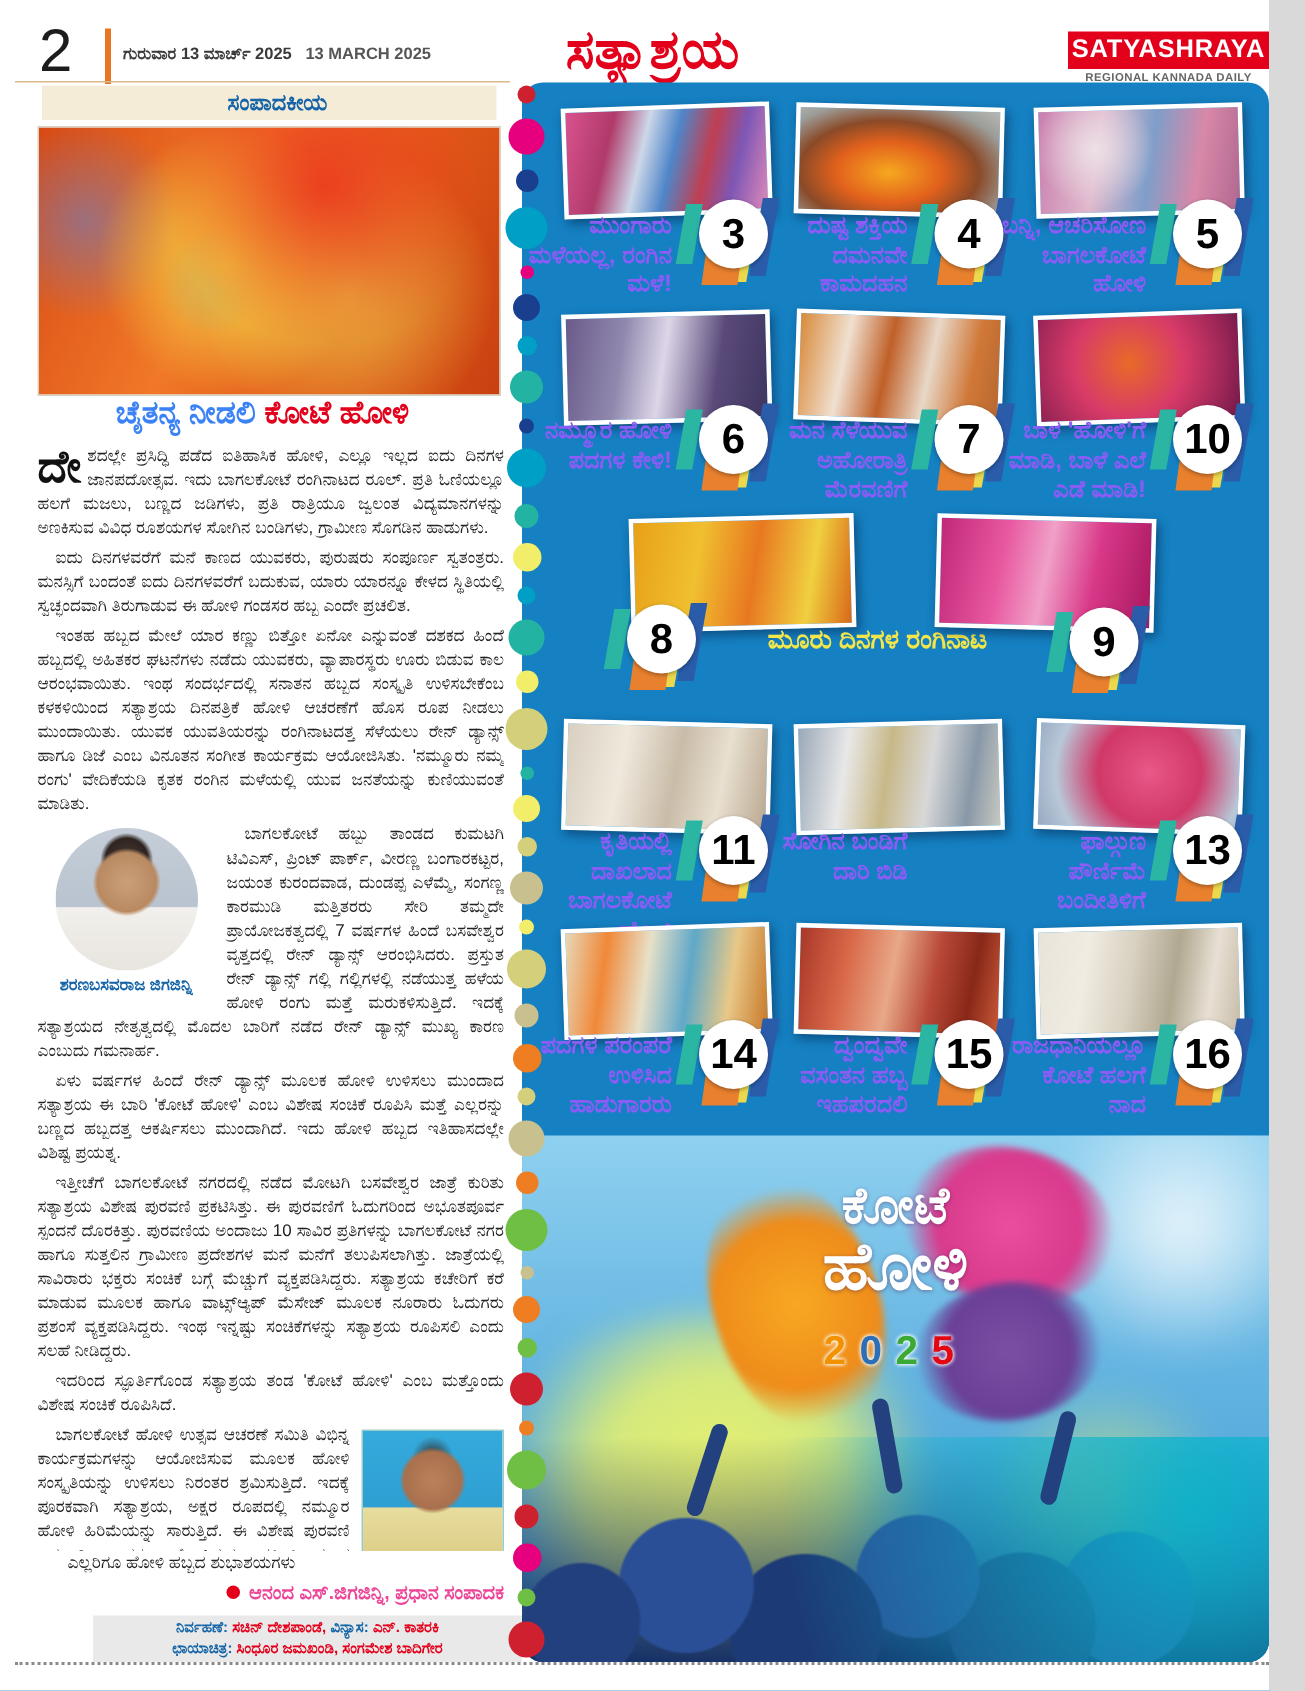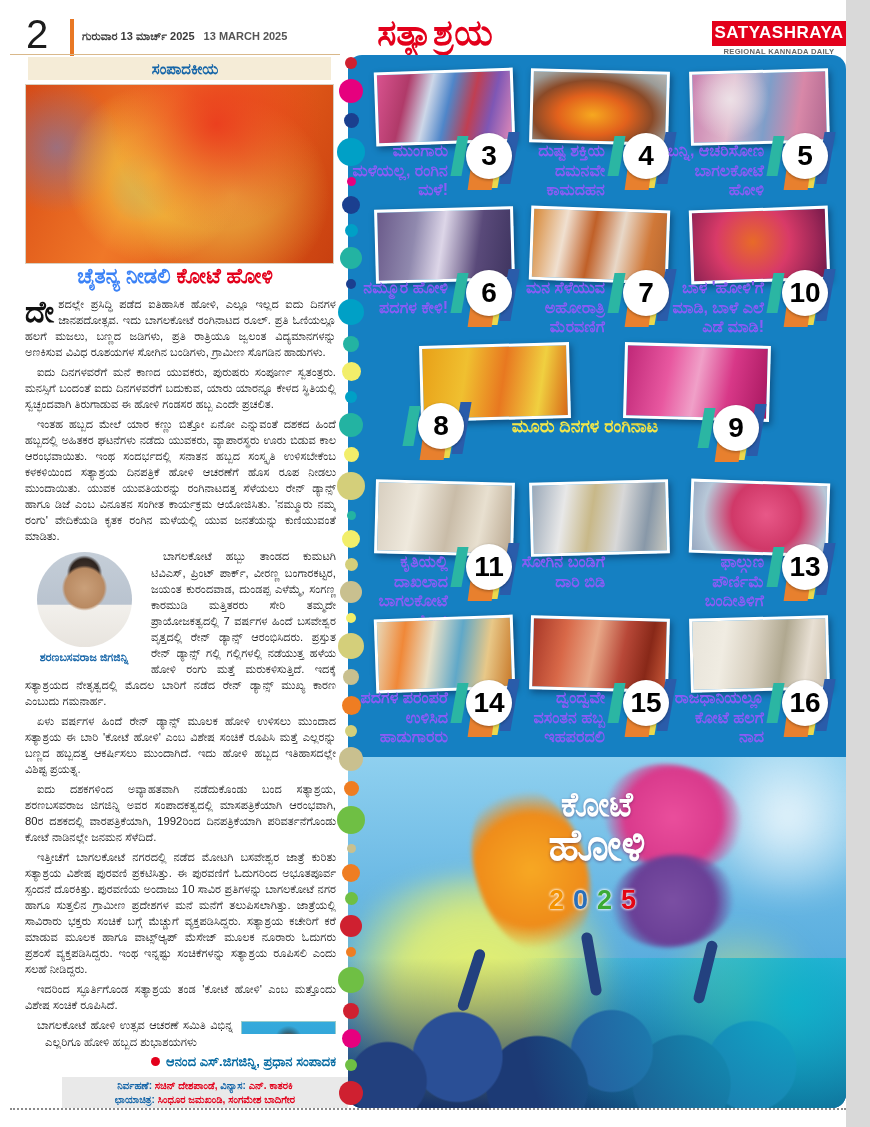--- a/index.html
+++ b/index.html
@@ -42,21 +42,21 @@
       radial-gradient(circle at 50% 38%, #caa07a 0%, #b98a62 26%, rgba(185,138,98,0) 30%),
       radial-gradient(circle at 50% 22%, #4a3a32 0%, #2e241f 16%, rgba(46,36,31,0) 20%),
       linear-gradient(to bottom, #c5ced8 0%, #b9c3cf 55%, #f2f0ec 56%, #e8e4de 100%);}
   .portrait1-cap{margin-top:4px;font-size:11px;font-weight:bold;color:#1565a8;line-height:1.25;}
   .portrait2{float:right;width:93px;height:97px;margin:4px 0 2px 8px;border:1px solid #9cc;
     background:
       radial-gradient(circle at 50% 34%, #b9825c 0%, #a8704c 24%, rgba(168,112,76,0) 28%),
       radial-gradient(circle at 50% 18%, #2e241f 0%, rgba(46,36,31,0) 15%),
       linear-gradient(to bottom, #35aadc 0%, #2f9fd2 52%, #e8dc9e 53%, #d8c87e 100%);}
   .closing-line{position:absolute;left:25px;top:1036px;width:311px;font-size:11.5px;color:#222;text-indent:20px;}
-  .byline{position:absolute;left:25px;top:1054px;width:311px;text-align:right;font-size:13px;font-weight:bold;color:#0369a1;}
+  .byline{position:absolute;left:25px;top:1054px;width:311px;text-align:right;font-size:13px;font-weight:bold;color:#ec4899;}
   .byline .dot{display:inline-block;width:9px;height:9px;border-radius:50%;background:#e3001b;margin-right:6px;}
   .credits{position:absolute;left:62px;top:1077px;width:286px;height:31px;background:#e9e9e9;
     display:flex;flex-direction:column;align-items:center;justify-content:center;font-size:10px;font-weight:bold;line-height:1.4;}
   .credits .lbl{color:#1565a8;}
   .credits .val{color:#e3001b;}
   .bottom-dotted{position:absolute;left:10px;top:1108px;width:836px;border-top:2px dotted #8a8a8a;}
   .right-strip{position:absolute;left:846px;top:0;width:24px;height:1127px;background:#d9d9d9;}
 
   
   .panel{position:absolute;left:348px;top:55px;width:498px;height:1053px;background:#1580c2;border-radius:14px;}
@@ -158,21 +158,20 @@
   <div class="bodytext">
     <p class="first"><span class="dropcap">ದೇ</span><span>ಶದಲ್ಲೇ ಪ್ರಸಿದ್ಧಿ ಪಡೆದ ಐತಿಹಾಸಿಕ ಹೋಳಿ, ಎಲ್ಲೂ ಇಲ್ಲದ ಐದು ದಿನಗಳ ಜಾನಪದೋತ್ಸವ. ಇದು ಬಾಗಲಕೋಟೆ ರಂಗಿನಾಟದ ರೂಲ್. ಪ್ರತಿ ಓಣಿಯಲ್ಲೂ ಹಲಗೆ ಮಜಲು, ಬಣ್ಣದ ಜಡಿಗಳು, ಪ್ರತಿ ರಾತ್ರಿಯೂ ಜ್ವಲಂತ ವಿದ್ಯಮಾನಗಳನ್ನು ಅಣಕಿಸುವ ವಿವಿಧ ರೂಶಯಗಳ ಸೋಗಿನ ಬಂಡಿಗಳು, ಗ್ರಾಮೀಣ ಸೊಗಡಿನ ಹಾಡುಗಳು.</span></p>
     <p>ಐದು ದಿನಗಳವರೆಗೆ ಮನೆ ಕಾಣದ ಯುವಕರು, ಪುರುಷರು ಸಂಪೂರ್ಣ ಸ್ವತಂತ್ರರು. ಮನಸ್ಸಿಗೆ ಬಂದಂತೆ ಐದು ದಿನಗಳವರೆಗೆ ಬದುಕುವ, ಯಾರು ಯಾರನ್ನೂ ಕೇಳದ ಸ್ಥಿತಿಯಲ್ಲಿ ಸ್ವಚ್ಛಂದವಾಗಿ ತಿರುಗಾಡುವ ಈ ಹೋಳಿ ಗಂಡಸರ ಹಬ್ಬ ಎಂದೇ ಪ್ರಚಲಿತ.</p>
     <p>ಇಂತಹ ಹಬ್ಬದ ಮೇಲೆ ಯಾರ ಕಣ್ಣು ಬಿತ್ತೋ ಏನೋ ಎನ್ನುವಂತೆ ದಶಕದ ಹಿಂದೆ ಹಬ್ಬದಲ್ಲಿ ಅಹಿತಕರ ಘಟನೆಗಳು ನಡೆದು ಯುವಕರು, ವ್ಯಾಪಾರಸ್ಥರು ಊರು ಬಿಡುವ ಕಾಲ ಆರಂಭವಾಯಿತು. ಇಂಥ ಸಂದರ್ಭದಲ್ಲಿ ಸನಾತನ ಹಬ್ಬದ ಸಂಸ್ಕೃತಿ ಉಳಿಸಬೇಕೆಂಬ ಕಳಕಳಿಯಿಂದ ಸತ್ಯಾಶ್ರಯ ದಿನಪತ್ರಿಕೆ ಹೋಳಿ ಆಚರಣೆಗೆ ಹೊಸ ರೂಪ ನೀಡಲು ಮುಂದಾಯಿತು. ಯುವಕ ಯುವತಿಯರನ್ನು ರಂಗಿನಾಟದತ್ತ ಸೆಳೆಯಲು ರೇನ್ ಡ್ಯಾನ್ಸ್ ಹಾಗೂ ಡಿಜೆ ಎಂಬ ವಿನೂತನ ಸಂಗೀತ ಕಾರ್ಯಕ್ರಮ ಆಯೋಜಿಸಿತು. 'ನಮ್ಮೂರು ನಮ್ಮ ರಂಗು' ವೇದಿಕೆಯಡಿ ಕೃತಕ ರಂಗಿನ ಮಳೆಯಲ್ಲಿ ಯುವ ಜನತೆಯನ್ನು ಕುಣಿಯುವಂತೆ ಮಾಡಿತು.</p>
     <div class="portrait-wrap">
       <div class="portrait1"></div>
       <div class="portrait1-cap">ಶರಣಬಸವರಾಜ ಜಿಗಜಿನ್ನಿ</div>
     </div>
     <p>ಬಾಗಲಕೋಟೆ ಹಬ್ಬು ತಾಂಡದ ಕುಮಟಗಿ ಟಿವಿಎಸ್, ಪ್ರಿಂಟ್ ಪಾರ್ಕ್, ವೀರಣ್ಣ ಬಂಗಾರಕಟ್ಟರ, ಜಯಂತ ಕುರಂದವಾಡ, ದುಂಡಪ್ಪ ಎಳೆಮ್ಮೆ, ಸಂಗಣ್ಣ ಕಾರಮುಡಿ ಮತ್ತಿತರರು ಸೇರಿ ತಮ್ಮದೇ ಪ್ರಾಯೋಜಕತ್ವದಲ್ಲಿ 7 ವರ್ಷಗಳ ಹಿಂದೆ ಬಸವೇಶ್ವರ ವೃತ್ತದಲ್ಲಿ ರೇನ್ ಡ್ಯಾನ್ಸ್ ಆರಂಭಿಸಿದರು. ಪ್ರಸ್ತುತ ರೇನ್ ಡ್ಯಾನ್ಸ್ ಗಲ್ಲಿ ಗಲ್ಲಿಗಳಲ್ಲಿ ನಡೆಯುತ್ತ ಹಳೆಯ ಹೋಳಿ ರಂಗು ಮತ್ತೆ ಮರುಕಳಿಸುತ್ತಿದೆ. ಇದಕ್ಕೆ ಸತ್ಯಾಶ್ರಯದ ನೇತೃತ್ವದಲ್ಲಿ ಮೊದಲ ಬಾರಿಗೆ ನಡೆದ ರೇನ್ ಡ್ಯಾನ್ಸ್ ಮುಖ್ಯ ಕಾರಣ ಎಂಬುದು ಗಮನಾರ್ಹ.</p>
     <p>ಏಳು ವರ್ಷಗಳ ಹಿಂದೆ ರೇನ್ ಡ್ಯಾನ್ಸ್ ಮೂಲಕ ಹೋಳಿ ಉಳಿಸಲು ಮುಂದಾದ ಸತ್ಯಾಶ್ರಯ ಈ ಬಾರಿ 'ಕೋಟೆ ಹೋಳಿ' ಎಂಬ ವಿಶೇಷ ಸಂಚಿಕೆ ರೂಪಿಸಿ ಮತ್ತೆ ಎಲ್ಲರನ್ನು ಬಣ್ಣದ ಹಬ್ಬದತ್ತ ಆಕರ್ಷಿಸಲು ಮುಂದಾಗಿದೆ. ಇದು ಹೋಳಿ ಹಬ್ಬದ ಇತಿಹಾಸದಲ್ಲೇ ವಿಶಿಷ್ಟ ಪ್ರಯತ್ನ.</p>
-    <p>ಐದು ದಶಕಗಳಿಂದ ಅವ್ಯಾಹತವಾಗಿ ನಡೆದುಕೊಂಡು ಬಂದ ಸತ್ಯಾಶ್ರಯ, ಶರಣಬಸವರಾಜ ಜಿಗಜಿನ್ನಿ ಅವರ ಸಂಪಾದಕತ್ವದಲ್ಲಿ ಮಾಸಪತ್ರಿಕೆಯಾಗಿ ಆರಂಭವಾಗಿ, 80ರ ದಶಕದಲ್ಲಿ ವಾರಪತ್ರಿಕೆಯಾಗಿ, 1992ರಿಂದ ದಿನಪತ್ರಿಕೆಯಾಗಿ ಪರಿವರ್ತನೆಗೊಂಡು ಕೋಟೆ ನಾಡಿನಲ್ಲೇ ಜನಮನ ಸೆಳೆದಿದೆ.</p>
     <p>ಇತ್ತೀಚೆಗೆ ಬಾಗಲಕೋಟೆ ನಗರದಲ್ಲಿ ನಡೆದ ಮೋಟಗಿ ಬಸವೇಶ್ವರ ಜಾತ್ರೆ ಕುರಿತು ಸತ್ಯಾಶ್ರಯ ವಿಶೇಷ ಪುರವಣಿ ಪ್ರಕಟಿಸಿತ್ತು. ಈ ಪುರವಣಿಗೆ ಓದುಗರಿಂದ ಅಭೂತಪೂರ್ವ ಸ್ಪಂದನೆ ದೊರಕಿತ್ತು. ಪುರವಣಿಯ ಅಂದಾಜು 10 ಸಾವಿರ ಪ್ರತಿಗಳನ್ನು ಬಾಗಲಕೋಟೆ ನಗರ ಹಾಗೂ ಸುತ್ತಲಿನ ಗ್ರಾಮೀಣ ಪ್ರದೇಶಗಳ ಮನೆ ಮನೆಗೆ ತಲುಪಿಸಲಾಗಿತ್ತು. ಜಾತ್ರೆಯಲ್ಲಿ ಸಾವಿರಾರು ಭಕ್ತರು ಸಂಚಿಕೆ ಬಗ್ಗೆ ಮೆಚ್ಚುಗೆ ವ್ಯಕ್ತಪಡಿಸಿದ್ದರು. ಸತ್ಯಾಶ್ರಯ ಕಚೇರಿಗೆ ಕರೆ ಮಾಡುವ ಮೂಲಕ ಹಾಗೂ ವಾಟ್ಸ್‌ಆ್ಯಪ್ ಮೆಸೇಜ್ ಮೂಲಕ ನೂರಾರು ಓದುಗರು ಪ್ರಶಂಸೆ ವ್ಯಕ್ತಪಡಿಸಿದ್ದರು. ಇಂಥ ಇನ್ನಷ್ಟು ಸಂಚಿಕೆಗಳನ್ನು ಸತ್ಯಾಶ್ರಯ ರೂಪಿಸಲಿ ಎಂದು ಸಲಹೆ ನೀಡಿದ್ದರು.</p>
     <p>ಇದರಿಂದ ಸ್ಫೂರ್ತಿಗೊಂಡ ಸತ್ಯಾಶ್ರಯ ತಂಡ 'ಕೋಟೆ ಹೋಳಿ' ಎಂಬ ಮತ್ತೊಂದು ವಿಶೇಷ ಸಂಚಿಕೆ ರೂಪಿಸಿದೆ.</p>
     <div class="portrait2"></div>
     <p>ಬಾಗಲಕೋಟೆ ಹೋಳಿ ಉತ್ಸವ ಆಚರಣೆ ಸಮಿತಿ ವಿಭಿನ್ನ ಕಾರ್ಯಕ್ರಮಗಳನ್ನು ಆಯೋಜಿಸುವ ಮೂಲಕ ಹೋಳಿ ಸಂಸ್ಕೃತಿಯನ್ನು ಉಳಿಸಲು ನಿರಂತರ ಶ್ರಮಿಸುತ್ತಿದೆ. ಇದಕ್ಕೆ ಪೂರಕವಾಗಿ ಸತ್ಯಾಶ್ರಯ, ಅಕ್ಷರ ರೂಪದಲ್ಲಿ ನಮ್ಮೂರ ಹೋಳಿ ಹಿರಿಮೆಯನ್ನು ಸಾರುತ್ತಿದೆ. ಈ ವಿಶೇಷ ಪುರವಣಿ ಇಷ್ಟವಾಗಿ ಎಲ್ಲರನ್ನೂ ಹೋಳಿಯತ್ತ ಆಕರ್ಷಿಸಿ ಹಬ್ಬದ ಶ್ರೀಮಂತಿಕೆಯನ್ನು ಹೆಚ್ಚಿಸಿದರೆ ನಮ್ಮ ಪ್ರಯತ್ನ ಸಾರ್ಥಕವಾದಂತೆ ಎಂಬ ಆಶಯದೊಂದಿಗೆ ಕೋಟೆ ಹೋಳಿ ಸಂಚಿಕೆಯನ್ನು ನಿಮ್ಮ ಕೈಗಿಡುತ್ತಿದ್ದೇವೆ.</p>
   </div>
 
   <div class="closing-line">ಎಲ್ಲರಿಗೂ ಹೋಳಿ ಹಬ್ಬದ ಶುಭಾಶಯಗಳು</div>
   <div class="byline">
     <span class="dot"></span><span>ಆನಂದ ಎಸ್.ಜಿಗಜಿನ್ನಿ, ಪ್ರಧಾನ ಸಂಪಾದಕ</span>
   </div>

